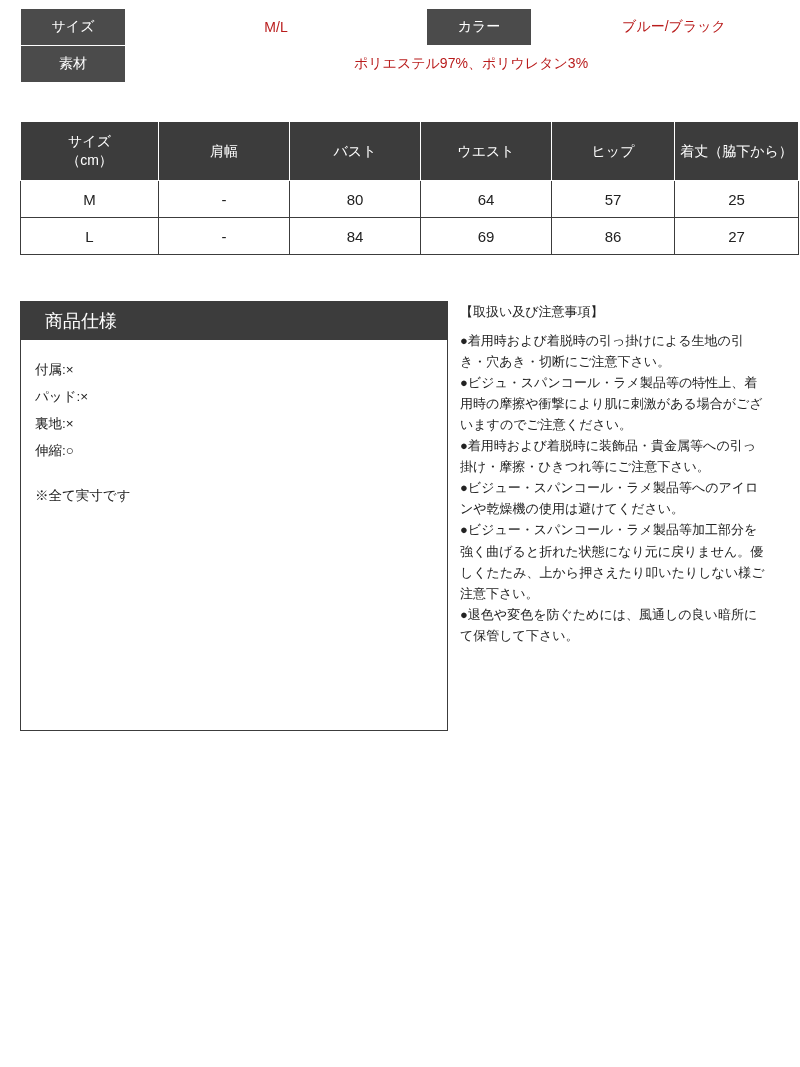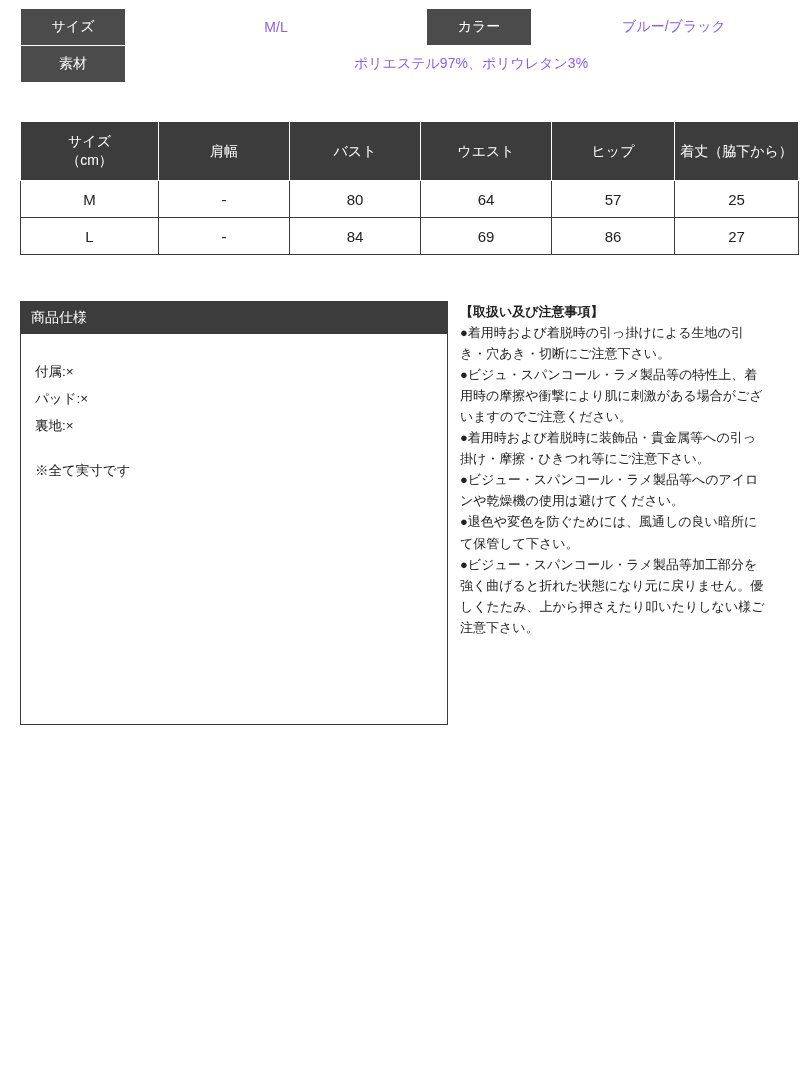--- a/index.html
+++ b/index.html
@@ -35,21 +35,21 @@
     vertical-align: middle;
     font-size: 14px;
     padding: 0 4px;
   }
   td.hdr {
     background: #4b4b4b;
     color: #ffffff;
   }
   td.val {
     background: #ffffff;
-    color: #8b5cf6;
+    color: #b91c1c;
     border: 1px solid #3c3c3c;
   }
 
   
   table.meas {
     border-collapse: collapse;
     width: 760px;
     margin: 38px 0 0 20px;
     table-layout: fixed;
   }
@@ -84,43 +84,43 @@
   }
   .panel-left {
     width: 428px;
     border: 1px solid #3c3c3c;
     box-sizing: border-box;
     background: #ffffff;
   }
   .panel-left .title {
     background: #3c3c3c;
     color: #ffffff;
-    font-size: 14px;
-    padding: 7px 10px;
+    font-size: 18px;
+    padding: 7px 24px;
   }
   .panel-left .body {
     height: 390px;
-    padding: 24px 14px;
+    padding: 16px 14px;
     box-sizing: border-box;
     font-size: 13.5px;
     line-height: 2.0;
   }
   .panel-left .body .gap {
     height: 18px;
   }
 
   .panel-right {
     width: 308px;
     box-sizing: border-box;
     font-size: 13px;
     line-height: 1.62;
   }
   .panel-right .rtitle {
-    font-weight: bold;
-    margin-bottom: 0;
+    font-weight: normal;
+    margin-bottom: 8px;
     font-size: 13px;
   }
   .panel-right p {
     margin: 0 0 0 0;
     text-indent: 0;
   }
 </style>
 </head>
 <body>
 
@@ -176,29 +176,30 @@
   </table>
 
   <div class="panels">
 
     <div class="panel-left">
       <div class="title">商品仕様</div>
       <div class="body">
         <div>付属:×</div>
         <div>パッド:×</div>
         <div>裏地:×</div>
+        <div>伸縮:○</div>
         <div class="gap"></div>
         <div>※全て実寸です</div>
       </div>
     </div>
 
     <div class="panel-right">
       <div class="rtitle">【取扱い及び注意事項】</div>
       <p>●着用時および着脱時の引っ掛けによる生地の引き・穴あき・切断にご注意下さい。</p>
       <p>●ビジュ・スパンコール・ラメ製品等の特性上、着用時の摩擦や衝撃により肌に刺激がある場合がございますのでご注意ください。</p>
       <p>●着用時および着脱時に装飾品・貴金属等への引っ掛け・摩擦・ひきつれ等にご注意下さい。</p>
       <p>●ビジュー・スパンコール・ラメ製品等へのアイロンや乾燥機の使用は避けてください。</p>
+      <p>●ビジュー・スパンコール・ラメ製品等加工部分を強く曲げると折れた状態になり元に戻りません。優しくたたみ、上から押さえたり叩いたりしない様ご注意下さい。</p>
       <p>●退色や変色を防ぐためには、風通しの良い暗所にて保管して下さい。</p>
-      <p>●ビジュー・スパンコール・ラメ製品等加工部分を強く曲げると折れた状態になり元に戻りません。優しくたたみ、上から押さえたり叩いたりしない様ご注意下さい。</p>
     </div>
 
   </div>
 </div>
 
 </body></html>

